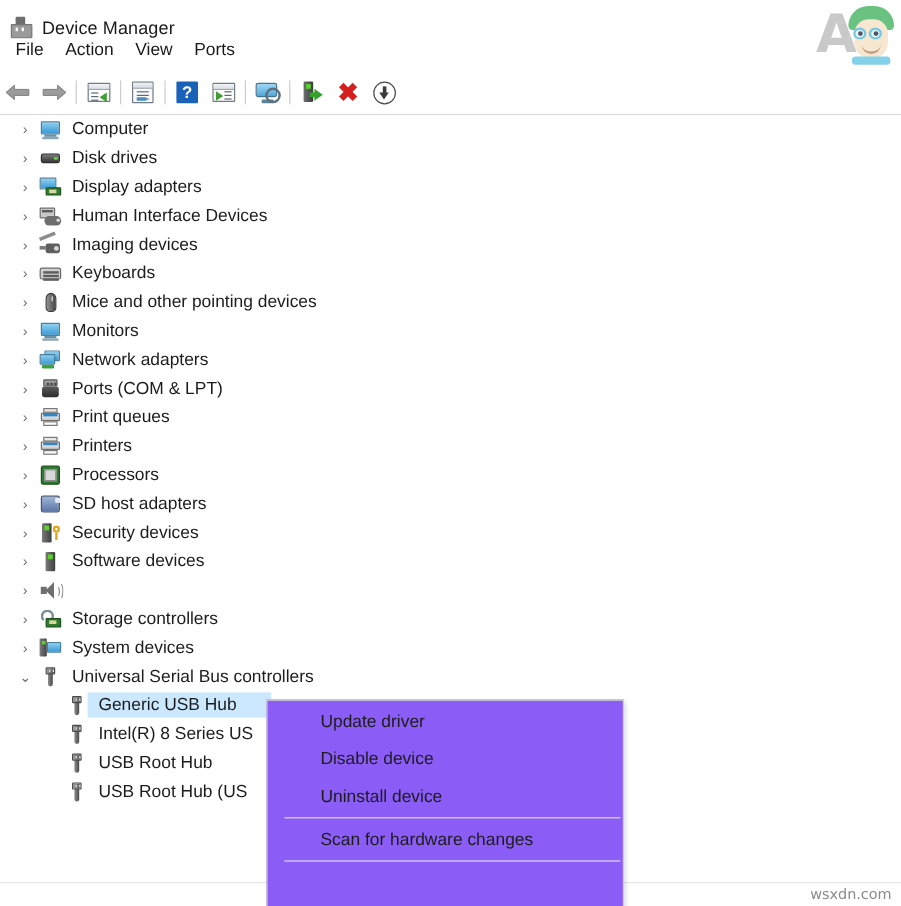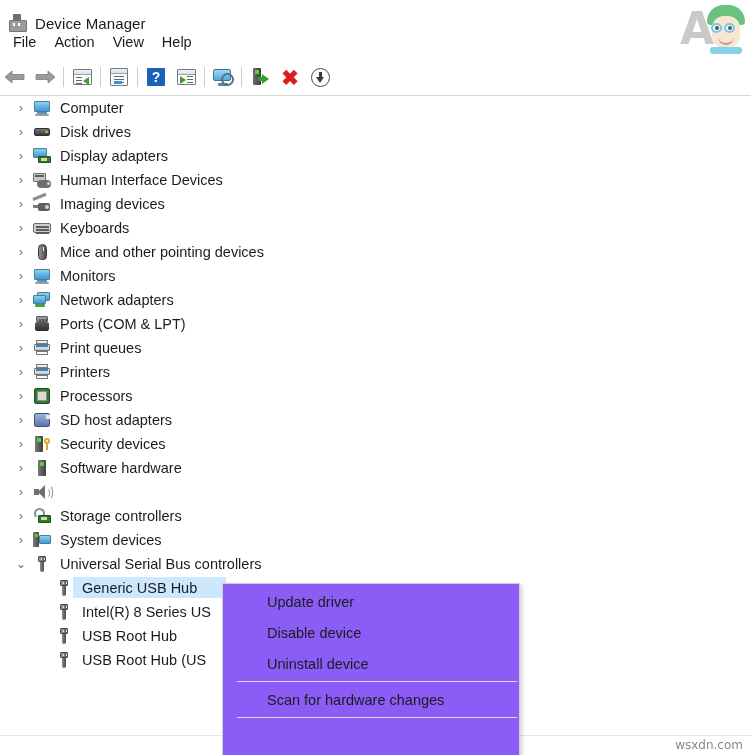--- a/index.html
+++ b/index.html
@@ -565,21 +565,21 @@
       <div class="ti-dot1"></div>
       <div class="ti-dot2"></div>
     </div>
     <div class="title-text">Device Manager</div>
   </div>
 
   <div class="menubar">
     <div class="menu-item">File</div>
     <div class="menu-item">Action</div>
     <div class="menu-item">View</div>
-    <div class="menu-item">Help</div>
+    <div class="menu-item">Ports</div>
   </div>
 
   <div class="toolbar">
 
     <div class="tb-btn">
       <svg class="arrow-ico" viewBox="0 0 22 16">
         <polygon points="1,8 8,2 8,5.5 20,5.5 20,10.5 8,10.5 8,14" fill="#9b9b9b" stroke="#7c7c7c" stroke-width="0.8"></polygon>
       </svg>
     </div>
 
@@ -852,21 +852,21 @@
     </div>
 
     <div class="row lvl1">
       <div class="chev">›</div>
       <div class="ico-slot">
           <div class="ic ic-soft">
             <div class="tower"></div>
             <div class="led"></div>
           </div>
         </div>
-      <div class="label">Software hardware</div>
+      <div class="label">Software devices</div>
     </div>
 
     <div class="row lvl1">
       <div class="chev">›</div>
       <div class="ico-slot">
           <div class="ic ic-sound">
             <div class="box"></div>
             <div class="cone"></div>
             <div class="w1"></div>
             <div class="w2"></div>

